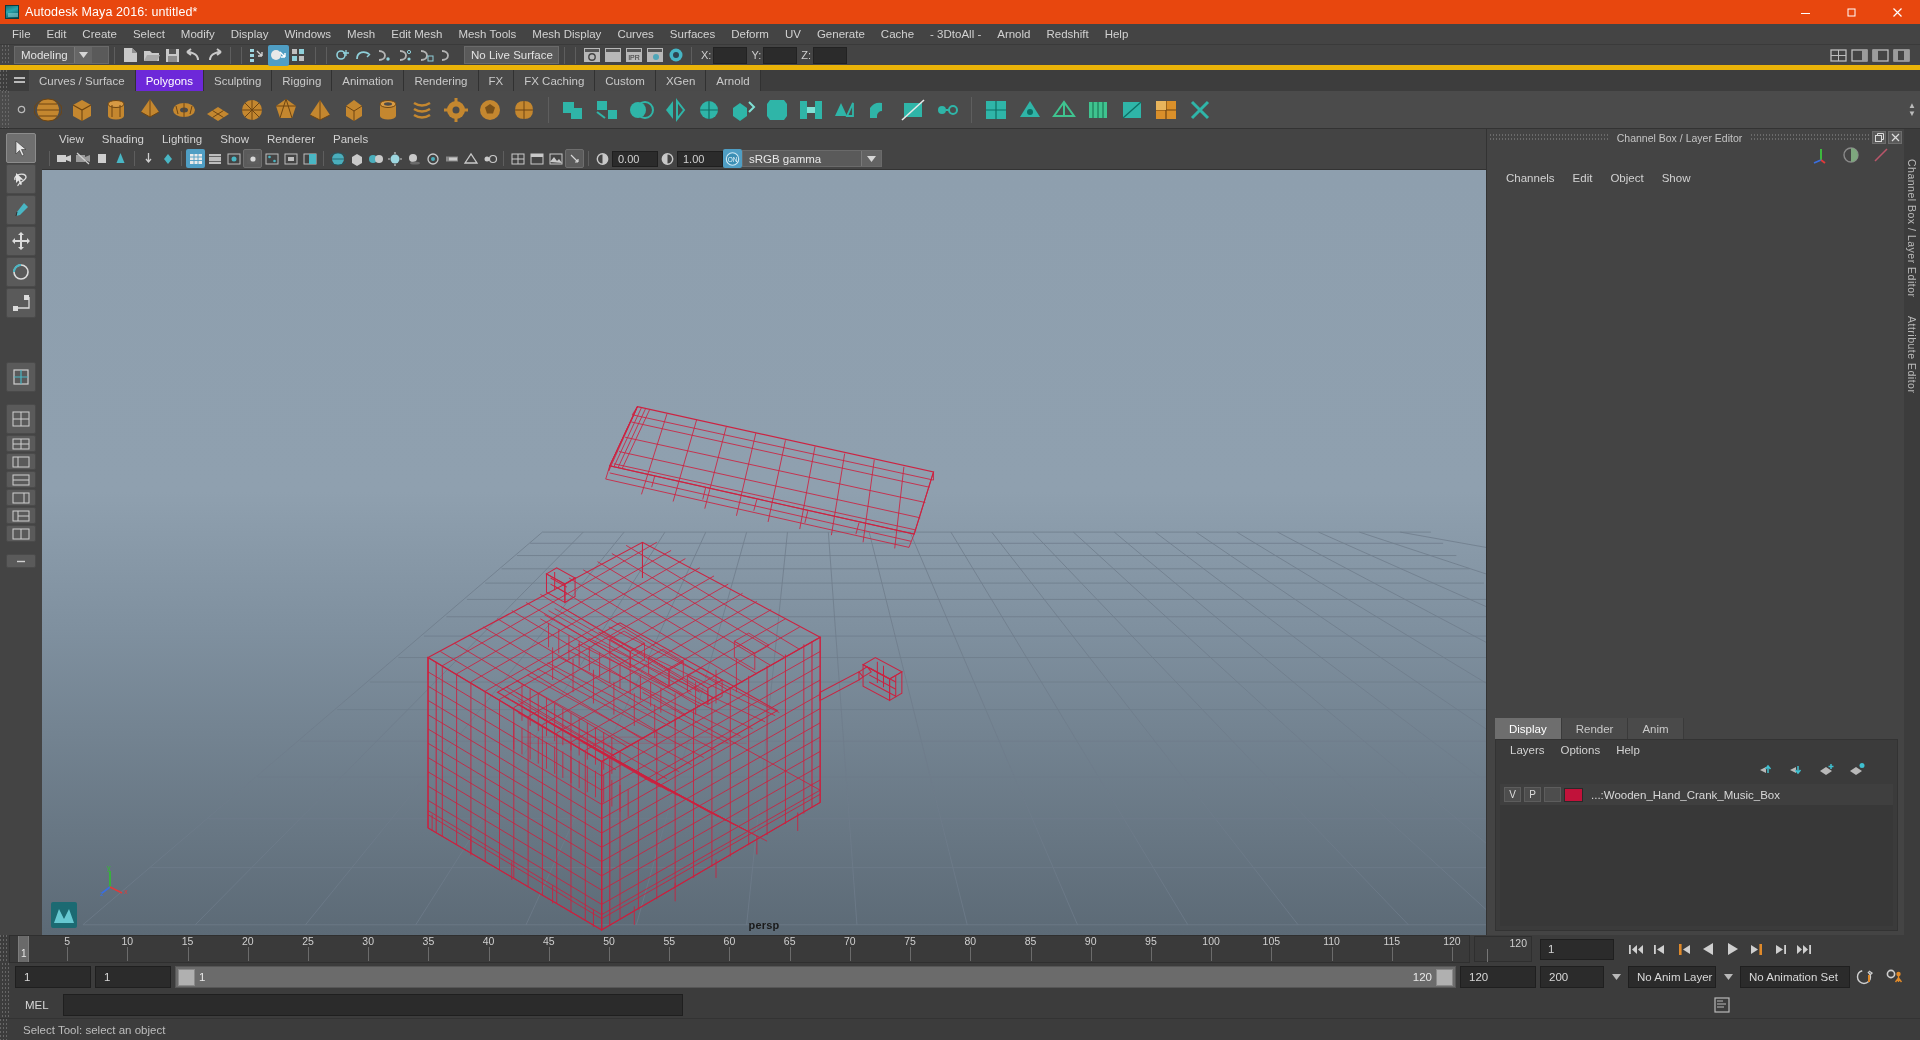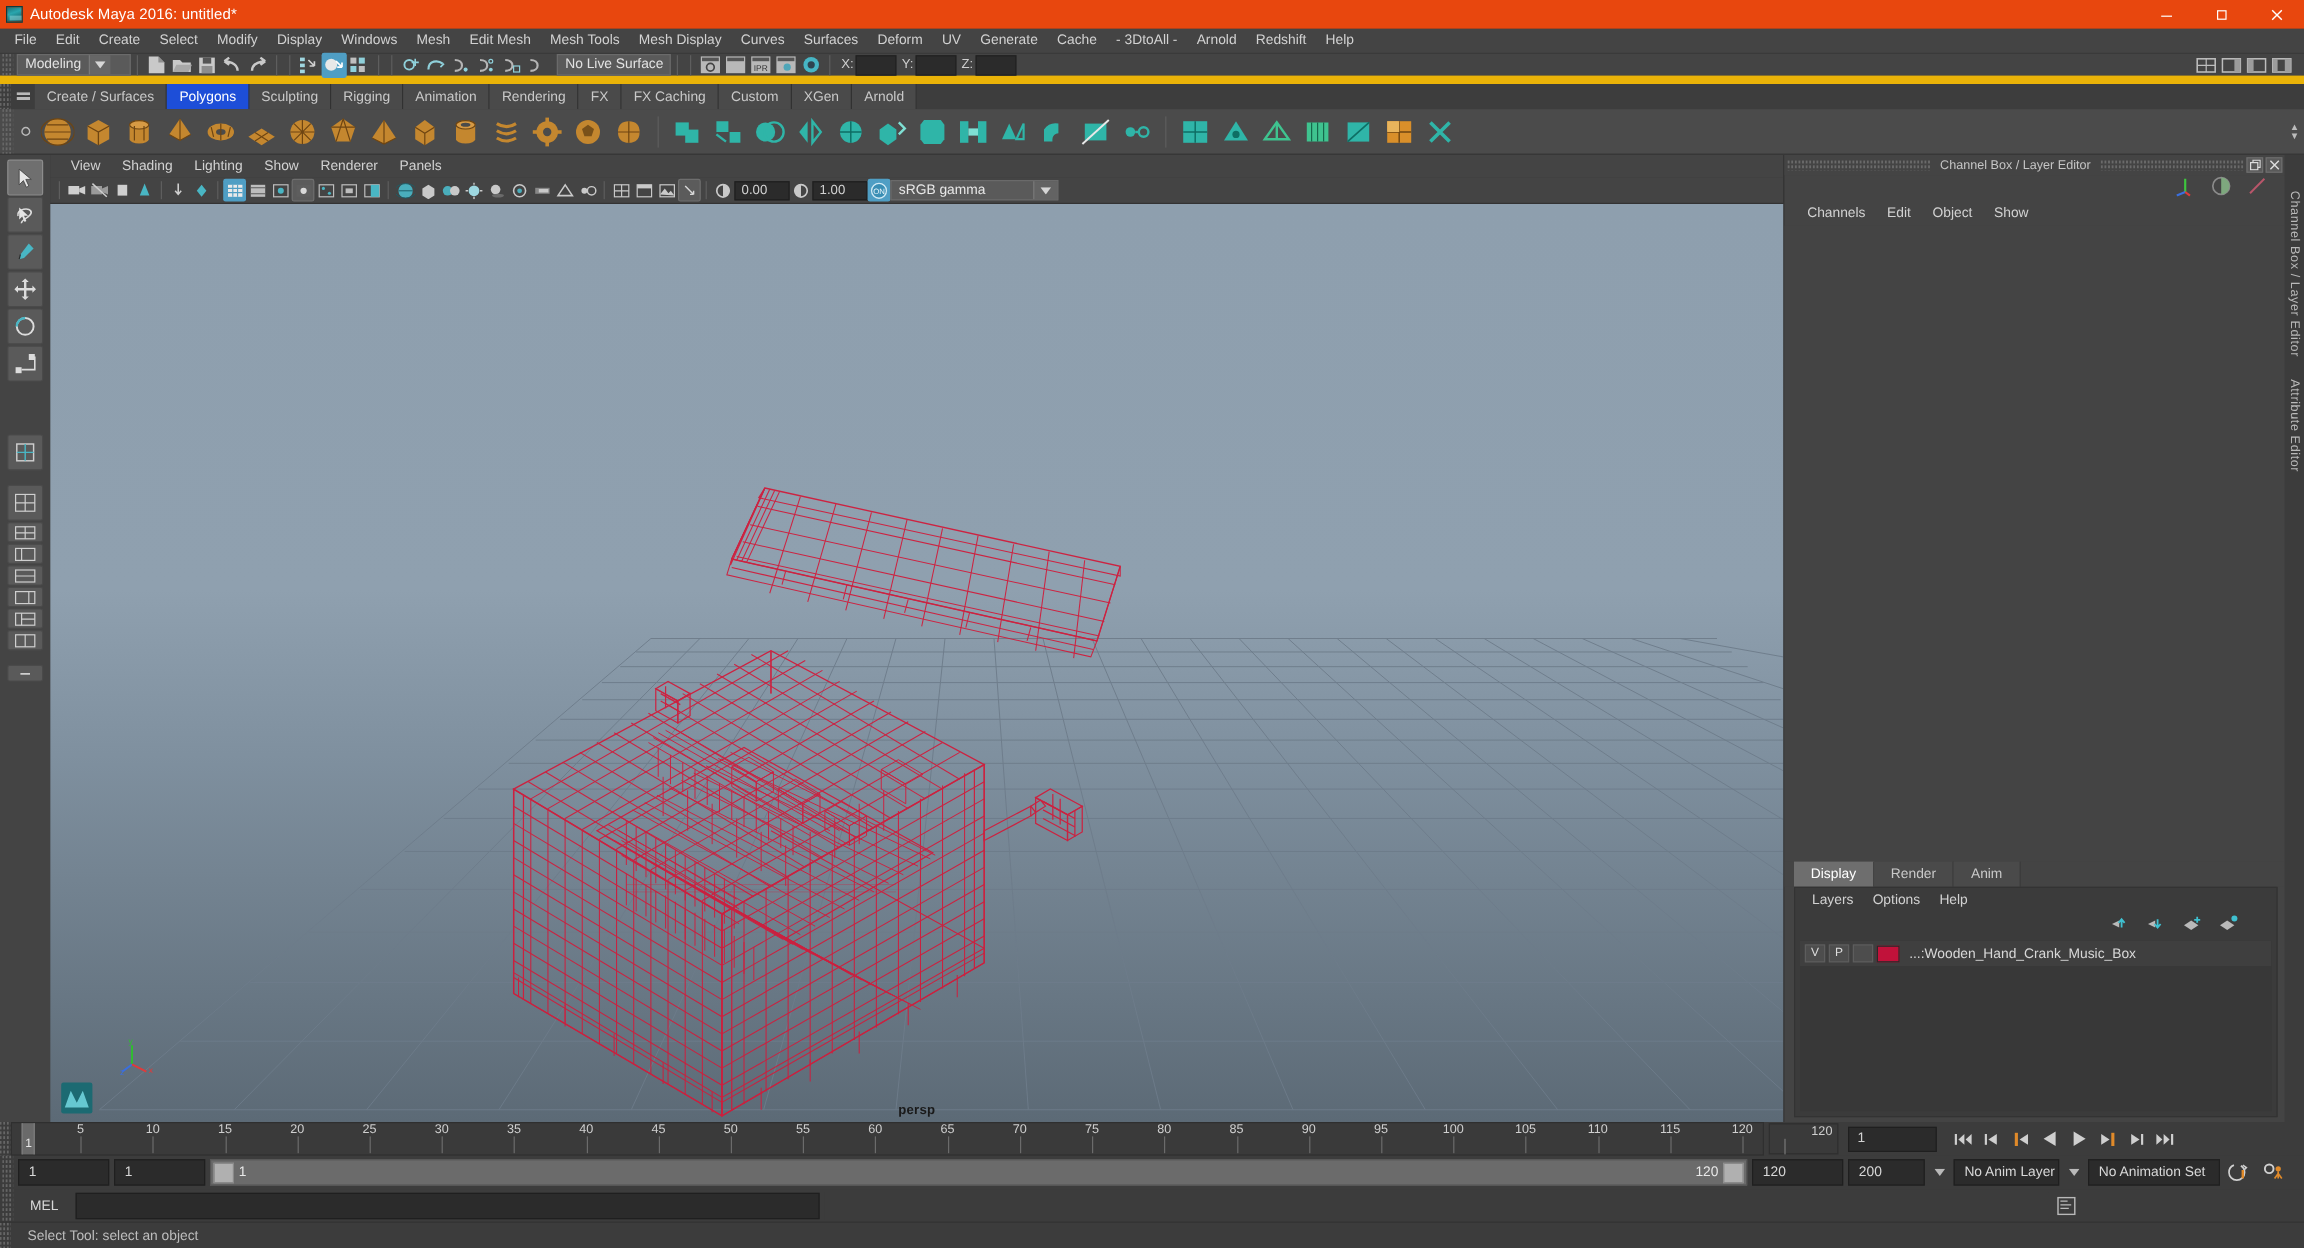--- a/index.html
+++ b/index.html
@@ -21,21 +21,21 @@
     color:#fff; font-size:13px; }
   .wbtn svg{ display:block; }
 
   
   .menubar{ height:21px; background:#444; display:flex; align-items:center;
     flex:0 0 21px; padding-left:4px; border-bottom:1px solid #3a3a3a;}
   .menubar .mi{ font-size:11.5px; color:#d2d2d2; padding:2px 8px; white-space:nowrap;}
 
   
   .statusbar{ height:25px; background:#444; display:flex; align-items:center;
-    flex:0 0 25px; padding-left:2px; gap:0px; border-bottom:7px solid #eab308;}
+    flex:0 0 25px; padding-left:2px; gap:0px; border-bottom:5px solid #eab308;}
   .gripdots{ width:9px; height:100%; flex:0 0 9px;
     background-image:radial-gradient(#6d6d6d 35%, transparent 36%);
     background-size:3px 4px; background-position:2px 3px; opacity:.85;}
   .combo{ height:18px; background:#5a5a5a; border:1px solid #6a6a6a; display:flex;
     align-items:center; position:relative; }
   .combo .cval{ font-size:11.5px; color:#e2e2e2; padding:0 6px; white-space:nowrap;}
   .combo .carrow{ width:18px; height:16px; display:flex; align-items:center;
     justify-content:center; background:#666; border-left:1px solid #787878;}
   .sep{ width:1px; height:17px; background:#5e5e5e; margin:0 5px; flex:0 0 1px;}
   .tbtn{ width:21px; height:21px; display:flex; align-items:center; justify-content:center;
@@ -46,21 +46,21 @@
   .axlbl{ font-size:11px; color:#cfcfcf; margin:0 2px 0 4px;}
 
   
   .shelftabs{ height:21px; background:#3d3d3d; display:flex; align-items:stretch;
     flex:0 0 21px; }
   .shelfmenubtn{ width:20px; display:flex; align-items:center; justify-content:center;}
   .shelfmenubtn .bars{ width:11px; height:8px;
     background:linear-gradient(#b9b9b9 0 2px, transparent 2px 4px, #b9b9b9 4px 6px, transparent 6px 8px);}
   .stab{ font-size:11.5px; color:#c9c9c9; padding:0 10px; display:flex; align-items:center;
     border-right:1px solid #313131; background:#4a4a4a;}
-  .stab.sel{ background:#1d4ed8; color:#fff; }
+  .stab.sel{ background:#6d28d9; color:#fff; }
   .shelfrow{ height:38px; background:#4b4b4b; display:flex; align-items:center;
     flex:0 0 38px; padding-left:2px; border-bottom:1px solid #333; position:relative;}
   .shelfrow .sitem{ width:32px; height:32px; margin:0 1px; display:flex;
     align-items:center; justify-content:center; border-radius:2px;}
   .shelf-right{ position:absolute; right:4px; top:0; height:100%; display:flex;
     align-items:center; flex-direction:column; justify-content:center; }
   .shelf-right .ar{ font-size:8px; color:#bbb; line-height:8px;}
 
   
   .main{ flex:1 1 auto; display:flex; min-height:0; background:#3c3c3c;}
@@ -425,21 +425,21 @@
       </svg>
   </div>
   <div style="width:8px"></div>
 </div>
 
 <div class="shelftabs">
   <div class="gripdots"></div>
   <div class="shelfmenubtn">
       <div class="bars"></div>
     </div>
-  <div class="stab">Create / Surfaces</div>
+  <div class="stab">Curves / Surface</div>
   <div class="stab sel">Polygons</div>
   <div class="stab">Sculpting</div>
   <div class="stab">Rigging</div>
   <div class="stab">Animation</div>
   <div class="stab">Rendering</div>
   <div class="stab">FX</div>
   <div class="stab">FX Caching</div>
   <div class="stab">Custom</div>
   <div class="stab">XGen</div>
   <div class="stab">Arnold</div>

